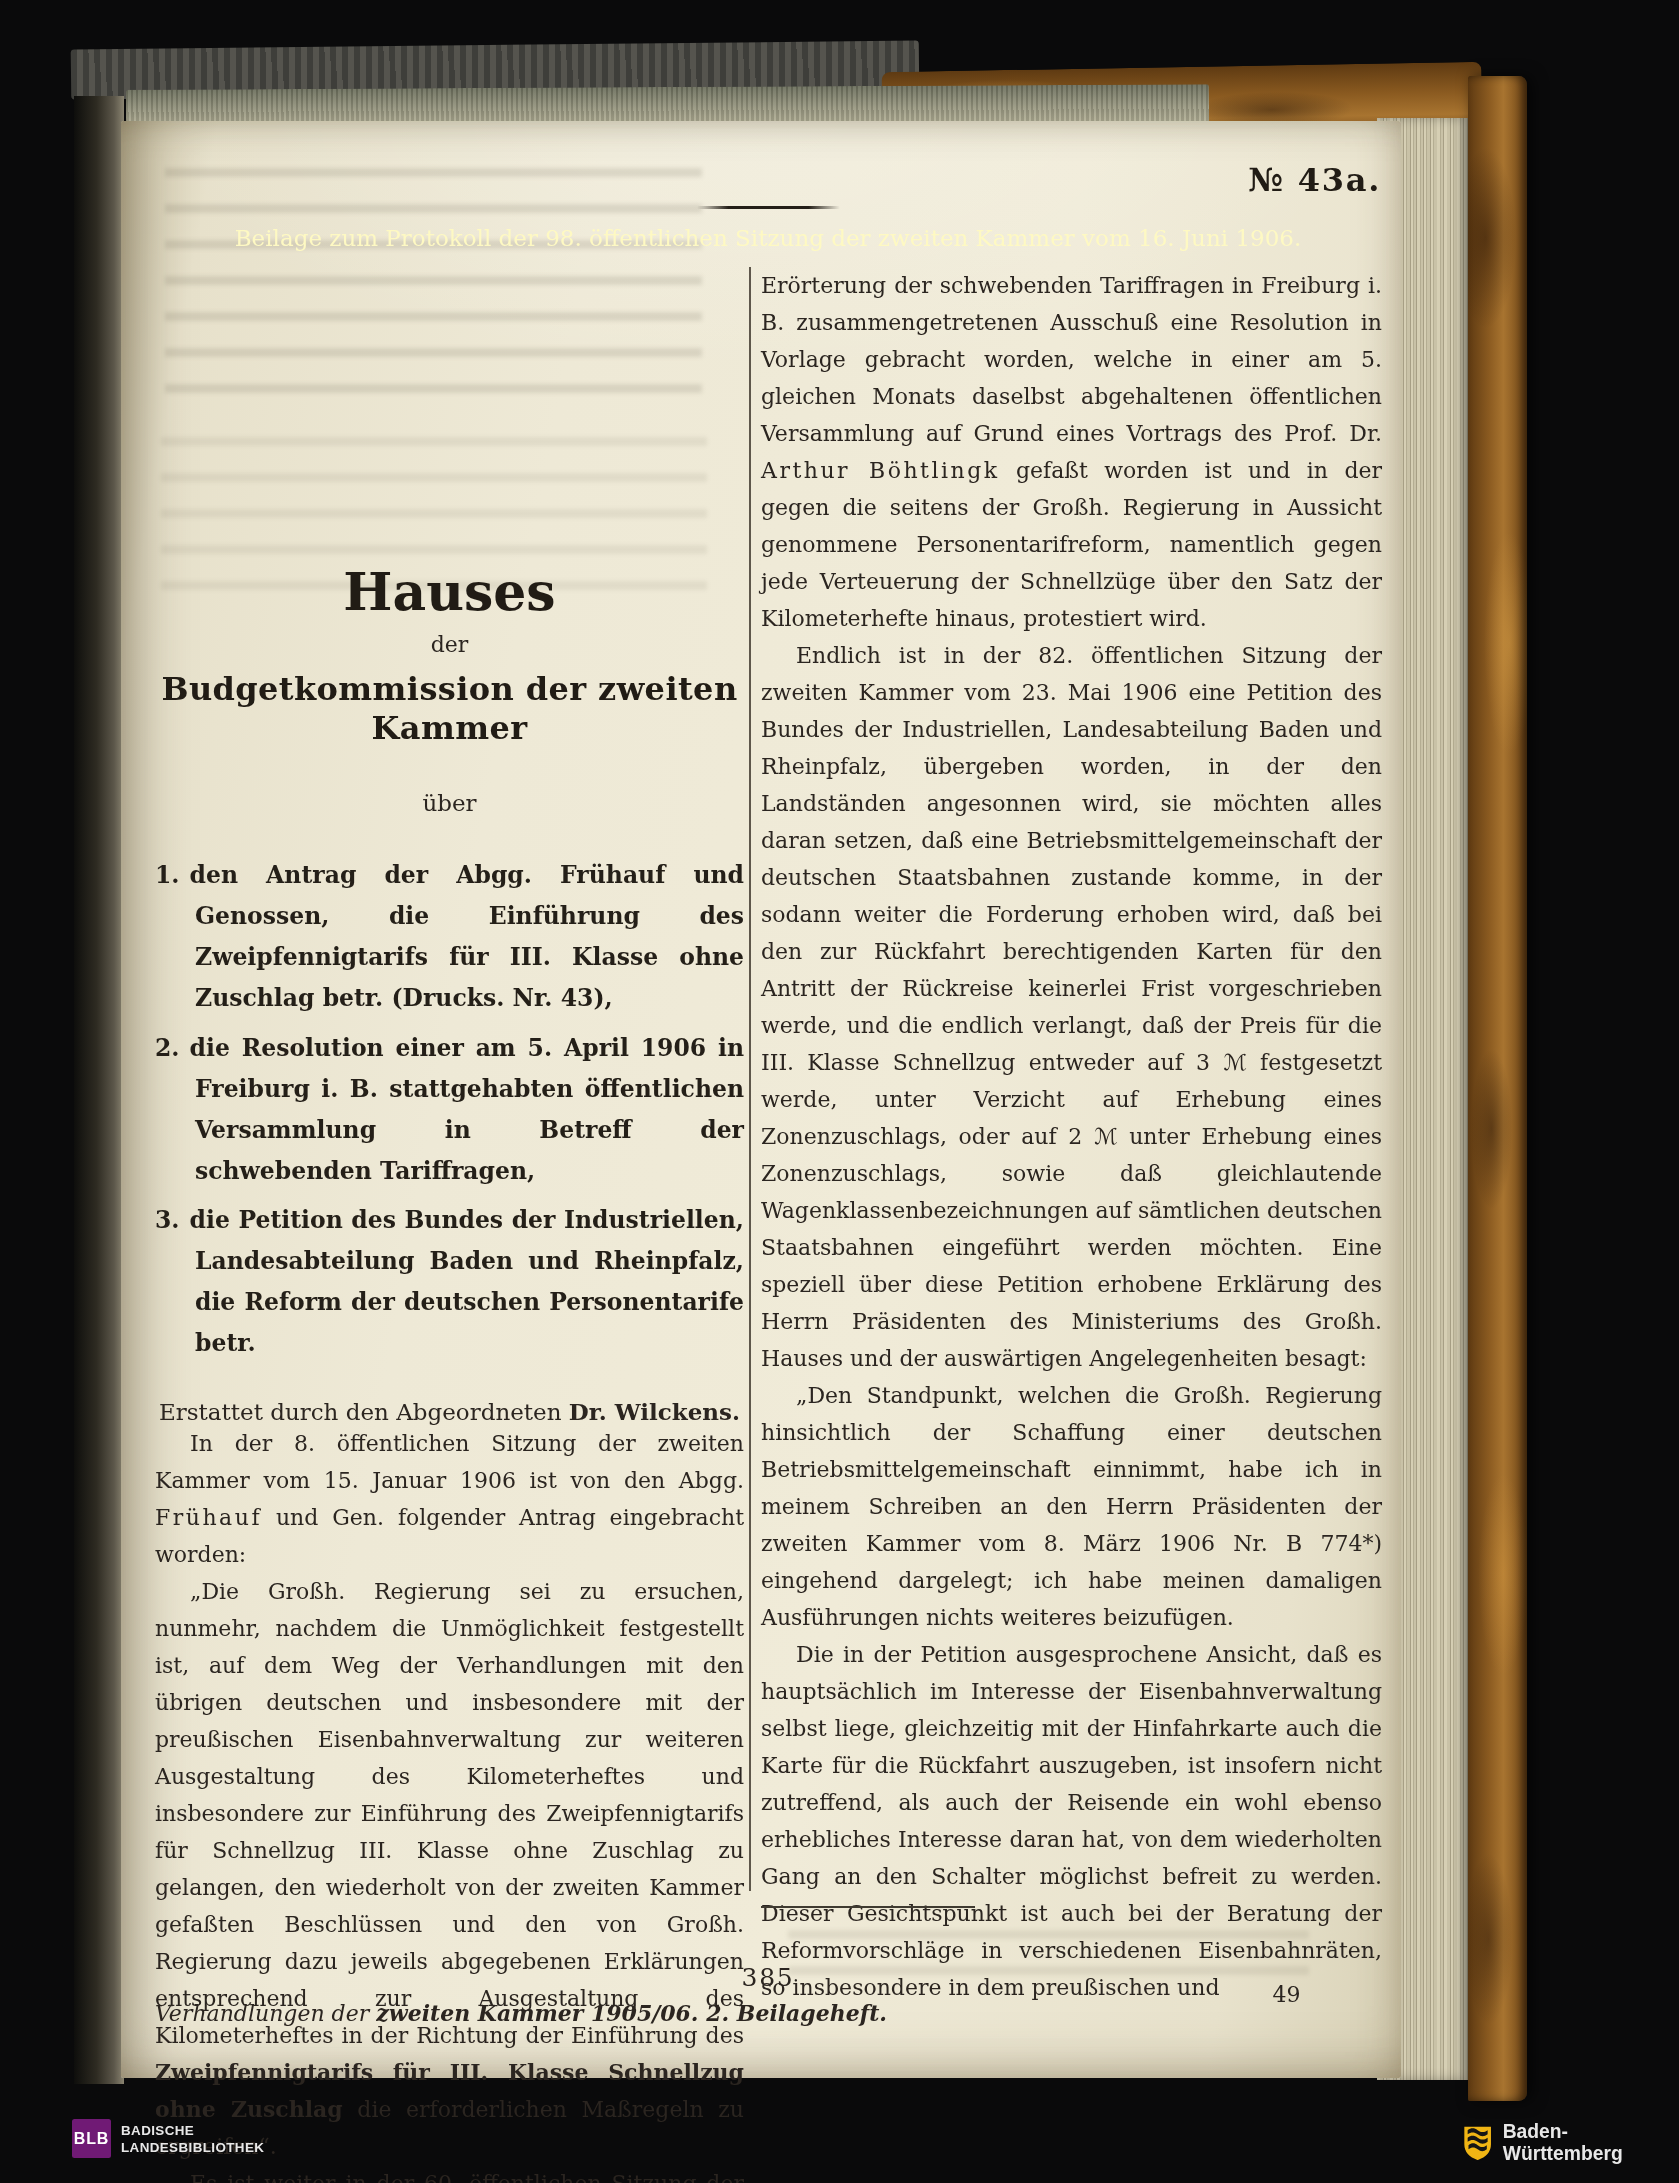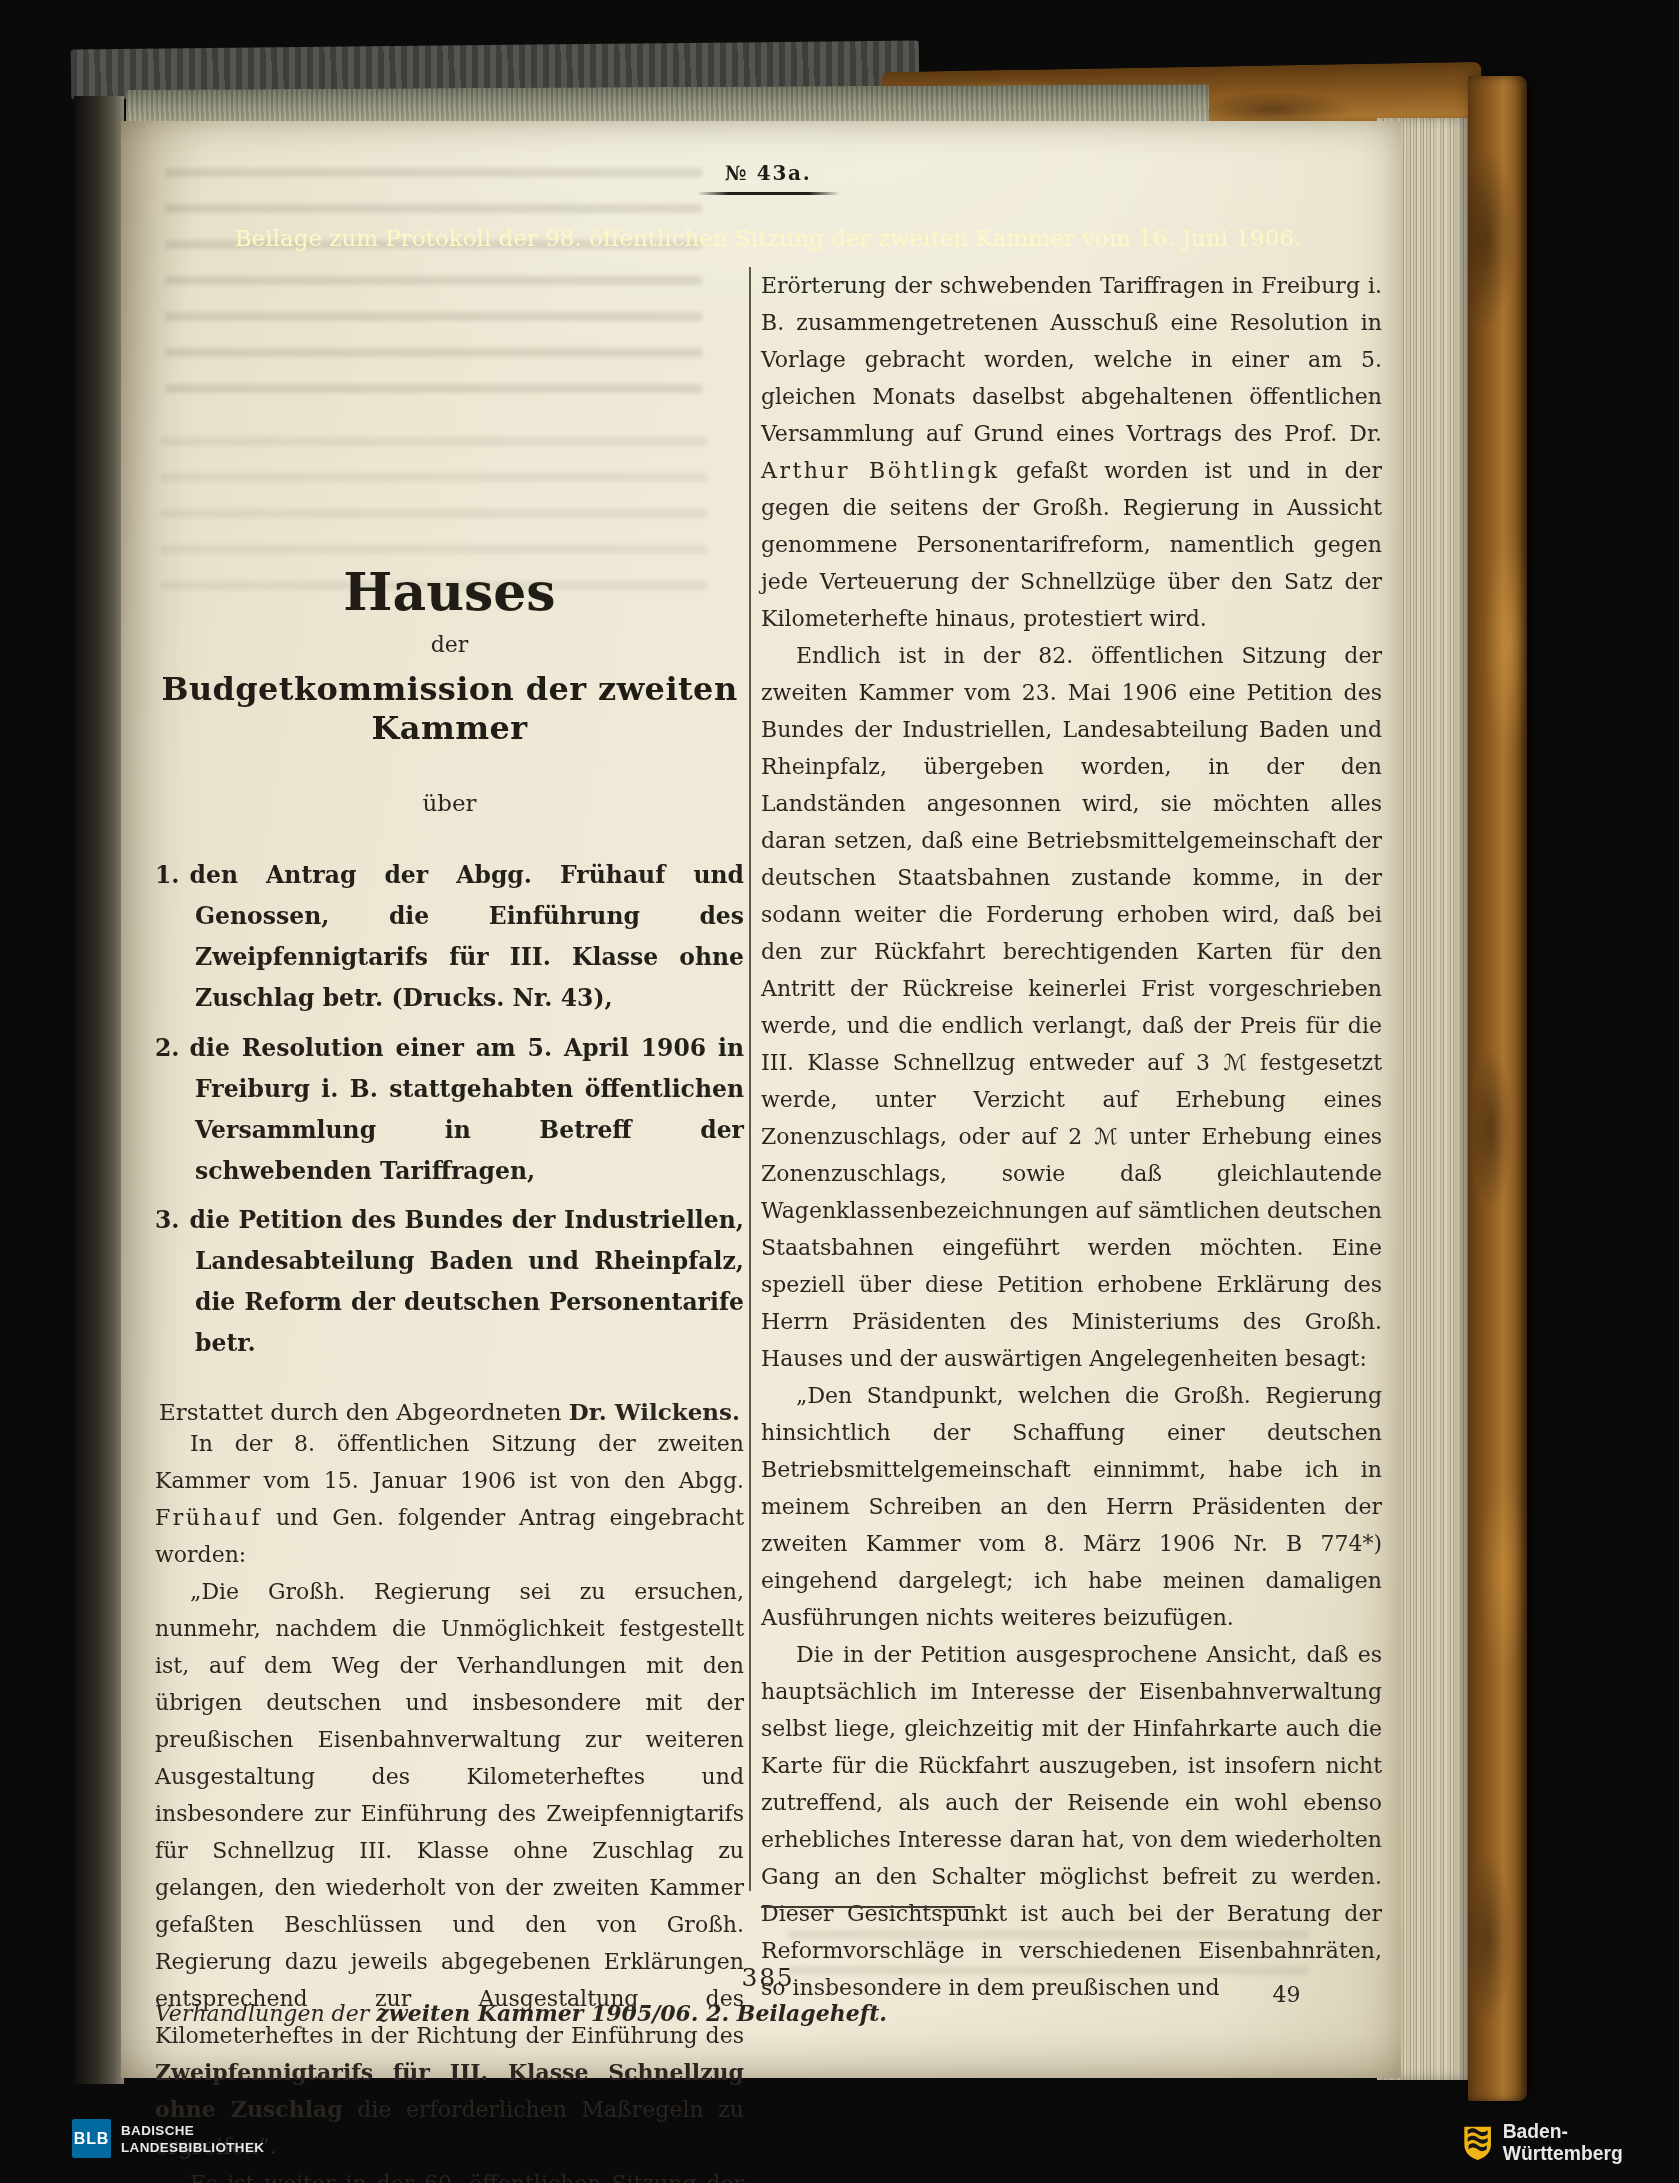--- a/index.html
+++ b/index.html
@@ -48,21 +48,21 @@
 
   
   .bleed{position:absolute;z-index:3;filter:blur(2.1px);opacity:.55;
     background:repeating-linear-gradient(180deg,rgba(105,100,82,.30) 0 9.2px,rgba(105,100,82,0) 9.2px 36px);}
   .bleed1{left:165px;top:168px;width:537px;height:242px;}
   .bleed2{left:161px;top:437px;width:546px;height:172px;opacity:.35;}
   .bleed3{left:788px;top:1930px;width:521px;height:55px;opacity:.4;}
 
   
   .page-header{position:absolute;left:155px;top:161px;width:1226px;text-align:center;z-index:5;}
-  .doc-number{font-size:20px;font-weight:bold;letter-spacing:1.7px;color:#211c15;}
+  .doc-number{font-size:32px;font-weight:bold;letter-spacing:1.7px;color:#211c15;text-align:right;}
   .swelled-rule{width:143px;height:3.4px;margin:6.7px auto 0;border-radius:1.7px;
     background:linear-gradient(90deg,transparent,#241f18 22%,#241f18 78%,transparent);}
   .protocol-line{position:absolute;left:193px;top:225px;width:1150px;text-align:center;
     font-size:23px;z-index:5;color:#fef9c3;}
   .col-divider{position:absolute;left:749px;top:267px;width:1.7px;height:1624px;
     background:rgba(45,38,28,.75);z-index:5;}
 
   .col{position:absolute;top:267px;z-index:5;}
   .col-left{left:155px;width:589px;}
   .col-right{left:761px;width:621px;}
@@ -86,21 +86,21 @@
   .footnote{position:absolute;left:761px;top:1921px;width:621px;padding-left:72px;box-sizing:border-box;
     font-size:22px;z-index:5;}
   .page-number{position:absolute;left:155px;top:1963px;width:1226px;text-align:center;
     font-size:25px;letter-spacing:1.7px;z-index:5;}
   .sheet-number{position:absolute;left:1253px;top:1982px;width:67px;text-align:center;font-size:22px;z-index:5;}
   .footer-line{position:absolute;left:155px;top:2000px;width:840px;font-size:22px;z-index:5;font-style:italic;}
 
   
   .branding-left{position:absolute;left:72px;top:2119px;display:flex;align-items:center;z-index:6;
     font-family:"Liberation Sans",sans-serif;}
-  .blb-logo{width:39px;height:39px;background:#0369a1;border-radius:2.5px;display:flex;
+  .blb-logo{width:39px;height:39px;background:#701a75;border-radius:2.5px;display:flex;
     align-items:center;justify-content:center;color:#fff;font-weight:bold;font-size:16px;letter-spacing:0.8px;}
   .library-name{margin-left:10px;color:#e8e8e8;font-weight:bold;font-size:13.4px;line-height:17px;letter-spacing:0.4px;}
   .branding-right{position:absolute;left:1461px;top:2121px;display:flex;align-items:center;z-index:6;
     font-family:"Liberation Sans",sans-serif;}
   .arms{width:35px;height:39px;}
   .state-name{margin-left:8.4px;color:#e8e8e8;font-weight:bold;font-size:19.3px;}
 </style>
 </head>
 <body>
 

